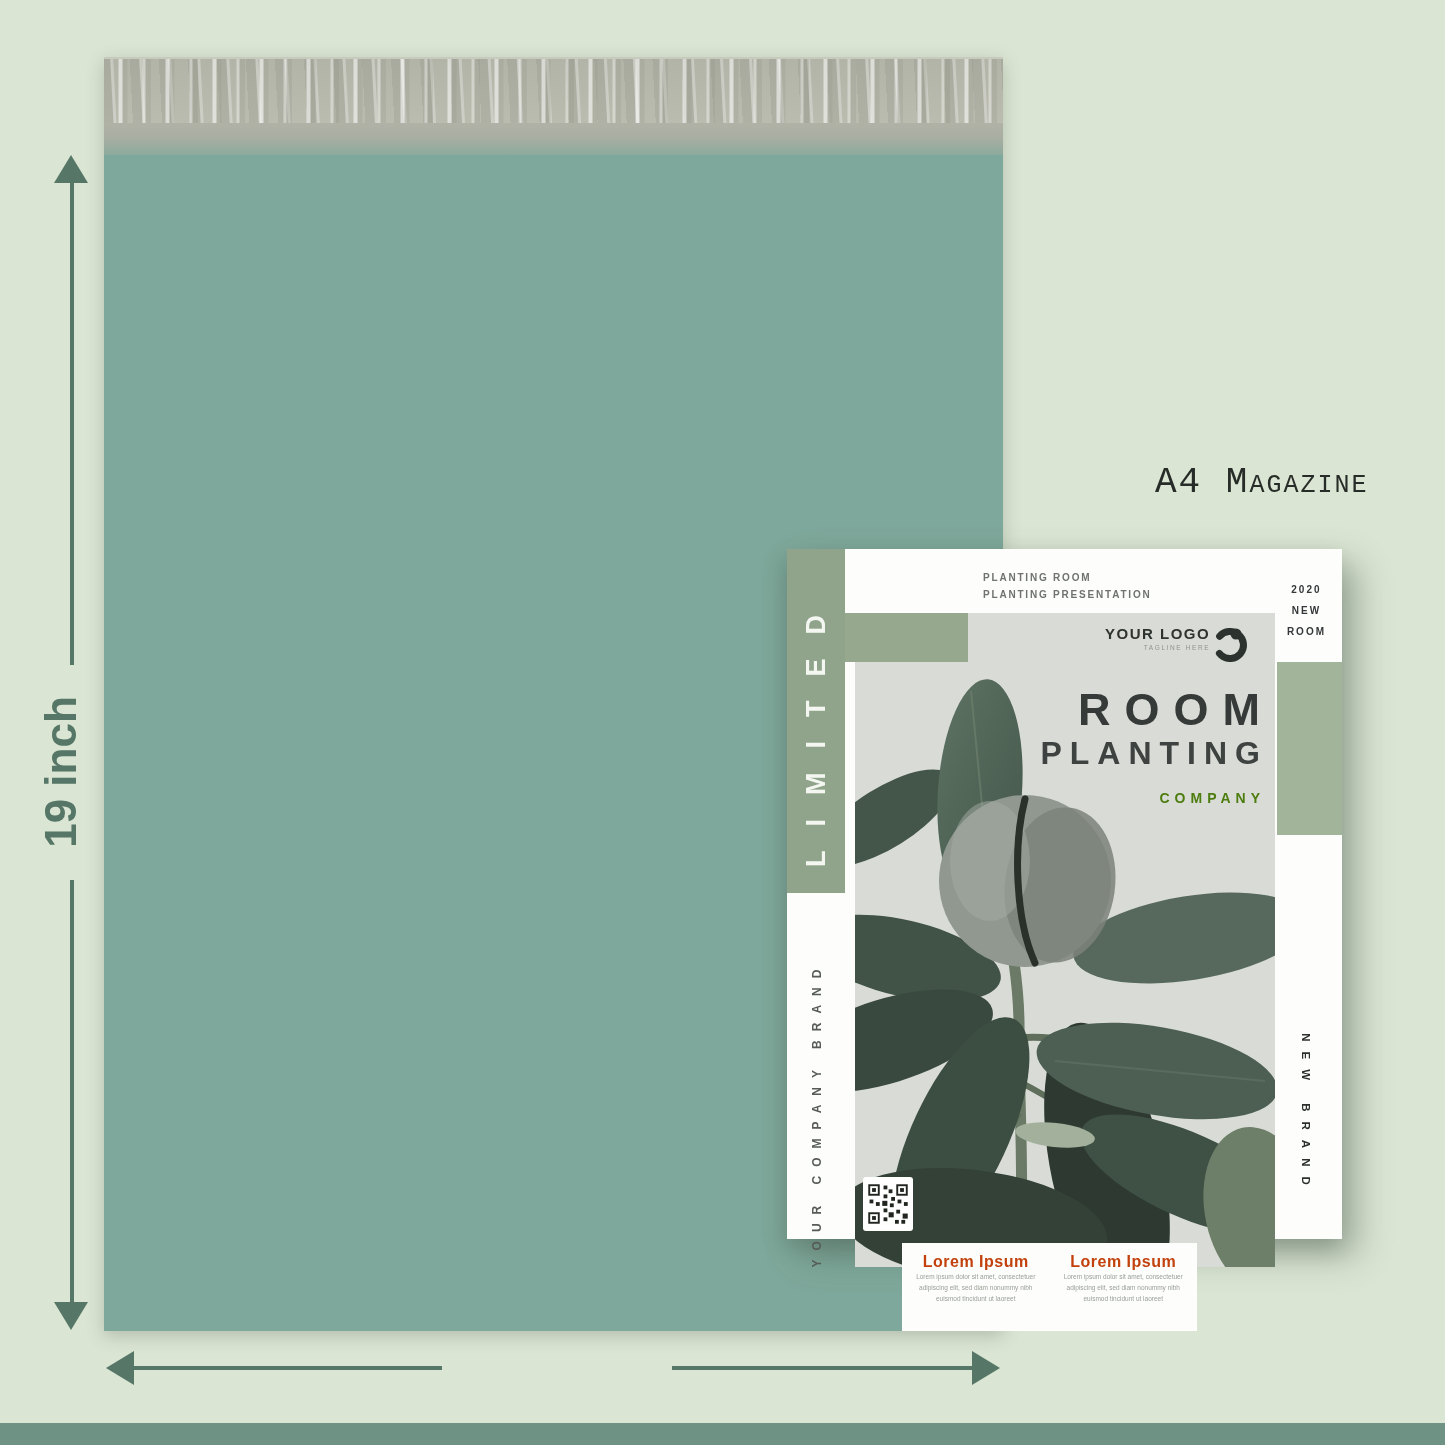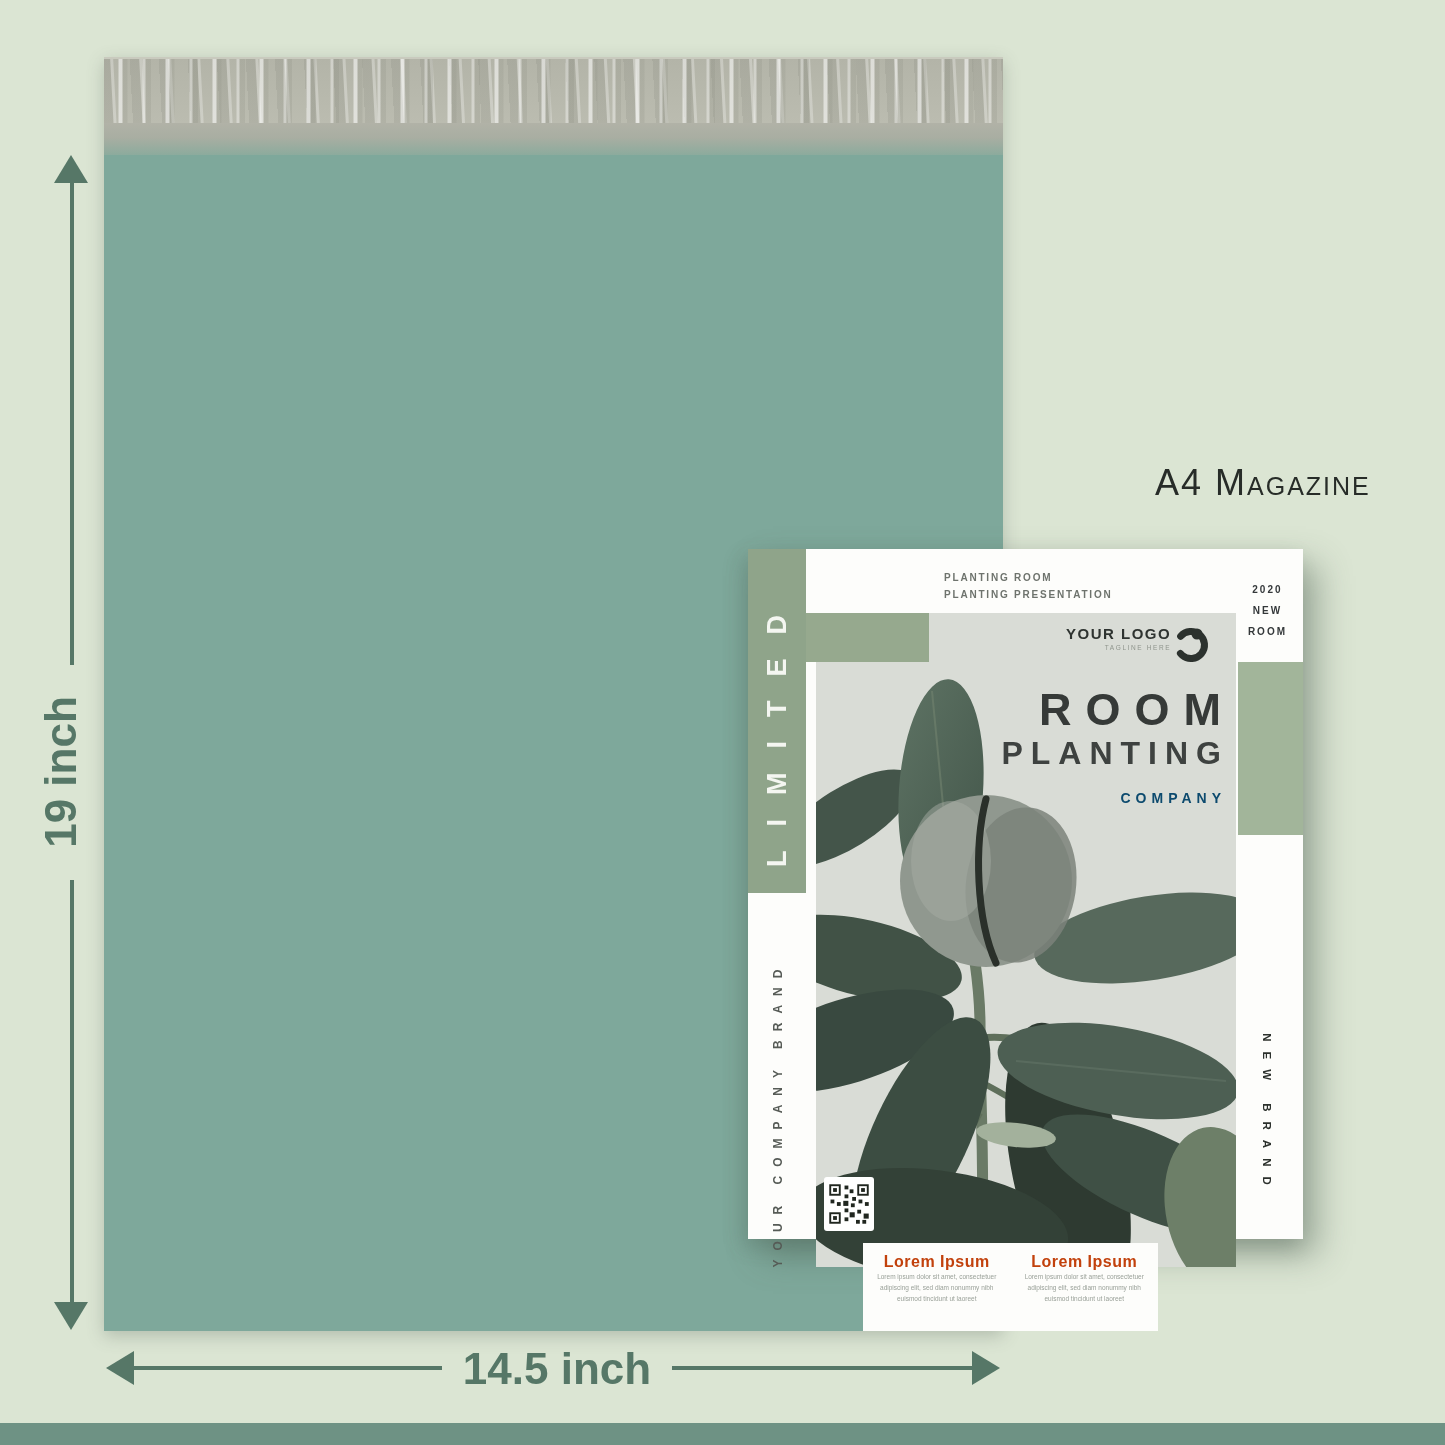--- a/index.html
+++ b/index.html
@@ -39,26 +39,26 @@
   .tri-up{border-left:17px solid transparent;border-right:17px solid transparent;
           border-bottom:28px solid var(--dimension,#567767);}
   .tri-down{border-left:17px solid transparent;border-right:17px solid transparent;
             border-top:28px solid var(--dimension,#567767);}
   .tri-left{border-top:17px solid transparent;border-bottom:17px solid transparent;
             border-right:28px solid var(--dimension,#567767);}
   .tri-right{border-top:17px solid transparent;border-bottom:17px solid transparent;
              border-left:28px solid var(--dimension,#567767);}
 
   .size-note{position:absolute;left:1155px;top:462px;
-             font-family:Liberation Sans, sans-serif;
+             font-family:Liberation Mono, monospace;
              font-variant:small-caps;font-size:36px;letter-spacing:2px;
              color:#272c28;white-space:nowrap;}
 
   
-  .magazine{position:absolute;left:748px;top:549px;width:555px;height:690px;
+  .magazine{position:absolute;left:787px;top:549px;width:555px;height:690px;
             background:var(--page,#fdfdfb);
             box-shadow:14px 16px 32px rgba(72,92,78,.45), -6px 8px 18px rgba(72,92,78,.22);}
   .band-left{position:absolute;left:0;top:0;width:58px;height:344px;
              background:var(--band-left,#8fa48a);}
   .band-square{position:absolute;left:58px;top:64px;width:123px;height:49px;
              background:var(--band-square,#96a98e);z-index:3;}
   .band-right{position:absolute;left:490px;top:113px;width:65px;height:173px;
              background:var(--band-right,#a2b59a);}
   .photo{position:absolute;left:68px;top:64px;width:420px;height:654px;z-index:2;}
   .photo svg{display:block;width:100%;height:100%;}
@@ -74,21 +74,21 @@
   .logo-tagline{font-size:6.5px;letter-spacing:1.6px;color:#8f958d;margin-top:2px;white-space:nowrap;}
   .logo-icon{position:absolute;left:420px;top:70px;width:46px;height:46px;z-index:4;}
 
   .title-block{position:absolute;right:82px;top:136px;z-index:4;text-align:right;
                color:var(--ink,#363a38);}
   .title-1{font-size:45px;font-weight:800;letter-spacing:14px;margin-right:-14px;
            line-height:50px;white-space:nowrap;}
   .title-2{font-size:32px;font-weight:700;letter-spacing:8px;margin-right:-8px;
            color:#3e4240;white-space:nowrap;}
   .title-3{font-size:14px;font-weight:700;letter-spacing:5px;margin-right:-5px;
-           margin-top:18px;color:#0c4a6e;white-space:nowrap;}
+           margin-top:18px;color:#4d7c0f;white-space:nowrap;}
 
   .vtext{position:absolute;white-space:nowrap;font-weight:bold;z-index:4;}
   .vtext.ccw{transform:translate(-50%,-50%) rotate(-90deg);}
   .vtext.cw{transform:translate(-50%,-50%) rotate(90deg);}
   .spine{left:29px;top:180px;font-size:27px;letter-spacing:24px;color:#f4f6f1;}
   .left-margin{left:30px;top:565px;font-size:12px;letter-spacing:9px;color:#565b56;}
   .right-margin{left:519px;top:565px;font-size:11.5px;letter-spacing:10px;color:#2c312d;}
 
   .qr{position:absolute;left:76px;top:628px;width:50px;height:54px;z-index:5;
       background:#fff;border-radius:3px;padding:4px;}
@@ -115,21 +115,20 @@
   </div>
 
   <div class="tri tri-up" style="left:54px;top:155px;"></div>
   <div class="dim" style="left:70px;top:181px;width:4px;height:484px;"></div>
   <div class="dim-label vert" style="left:61px;top:772px;">19 inch</div>
   <div class="dim" style="left:70px;top:880px;width:4px;height:424px;"></div>
   <div class="tri tri-down" style="left:54px;top:1302px;"></div>
 
   <div class="tri tri-left" style="left:106px;top:1351px;"></div>
   <div class="dim" style="left:133px;top:1366px;width:309px;height:4px;"></div>
-  <div class="dim-label" style="left:557px;top:1369px;">14.5 inch</div>
   <div class="dim" style="left:672px;top:1366px;width:302px;height:4px;"></div>
   <div class="tri tri-right" style="left:972px;top:1351px;"></div>
 
   <div class="size-note">A4 Magazine</div>
 
   <div class="magazine">
 
     <div class="band-left"></div>
     <div class="band-right"></div>
 

